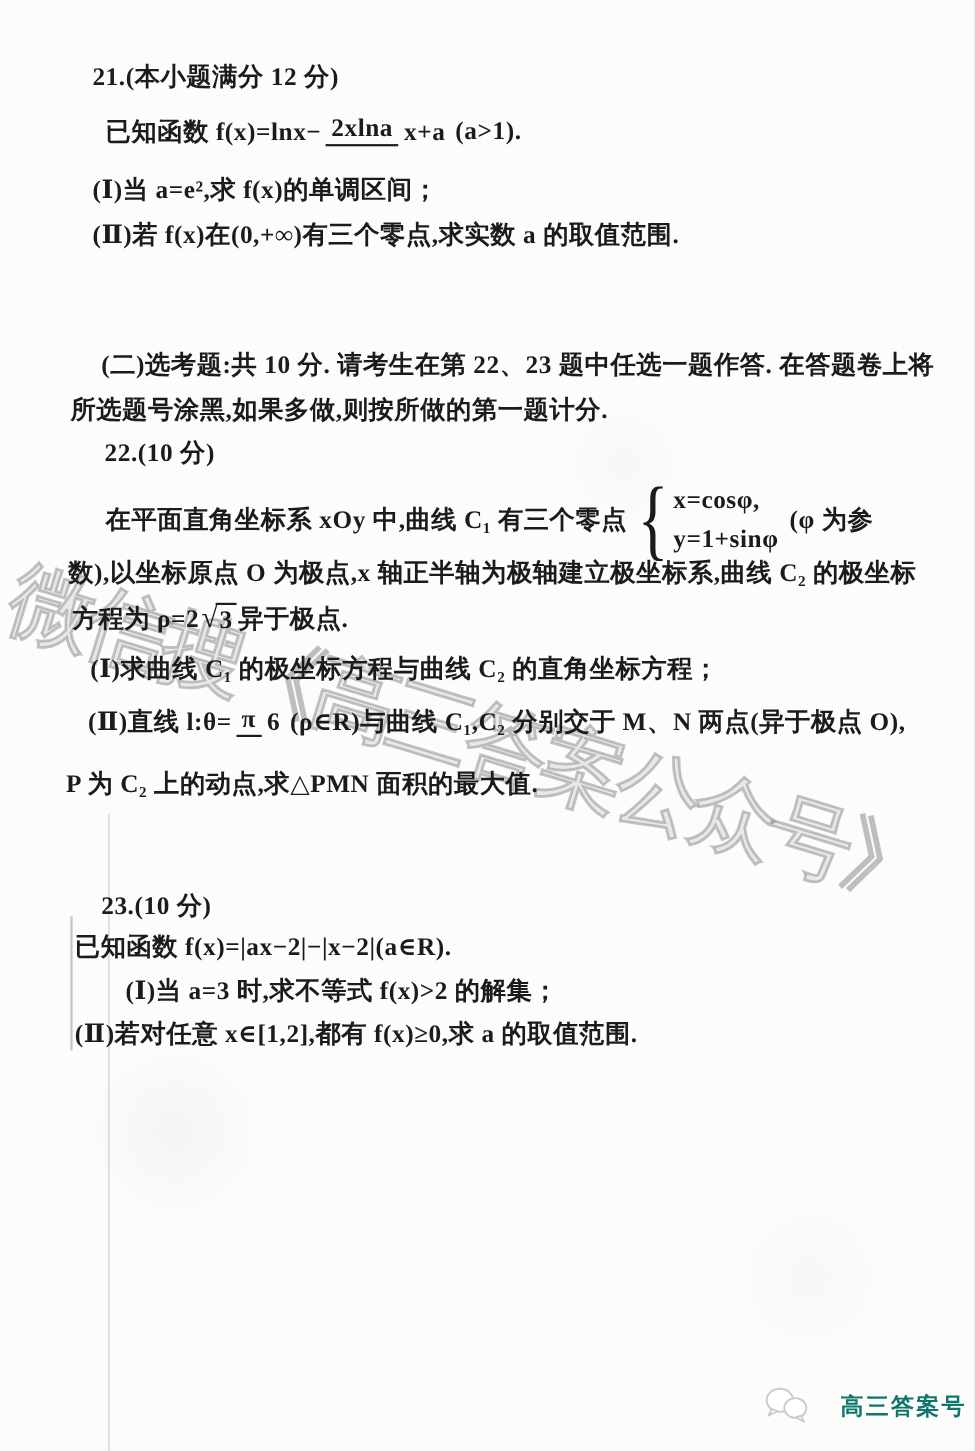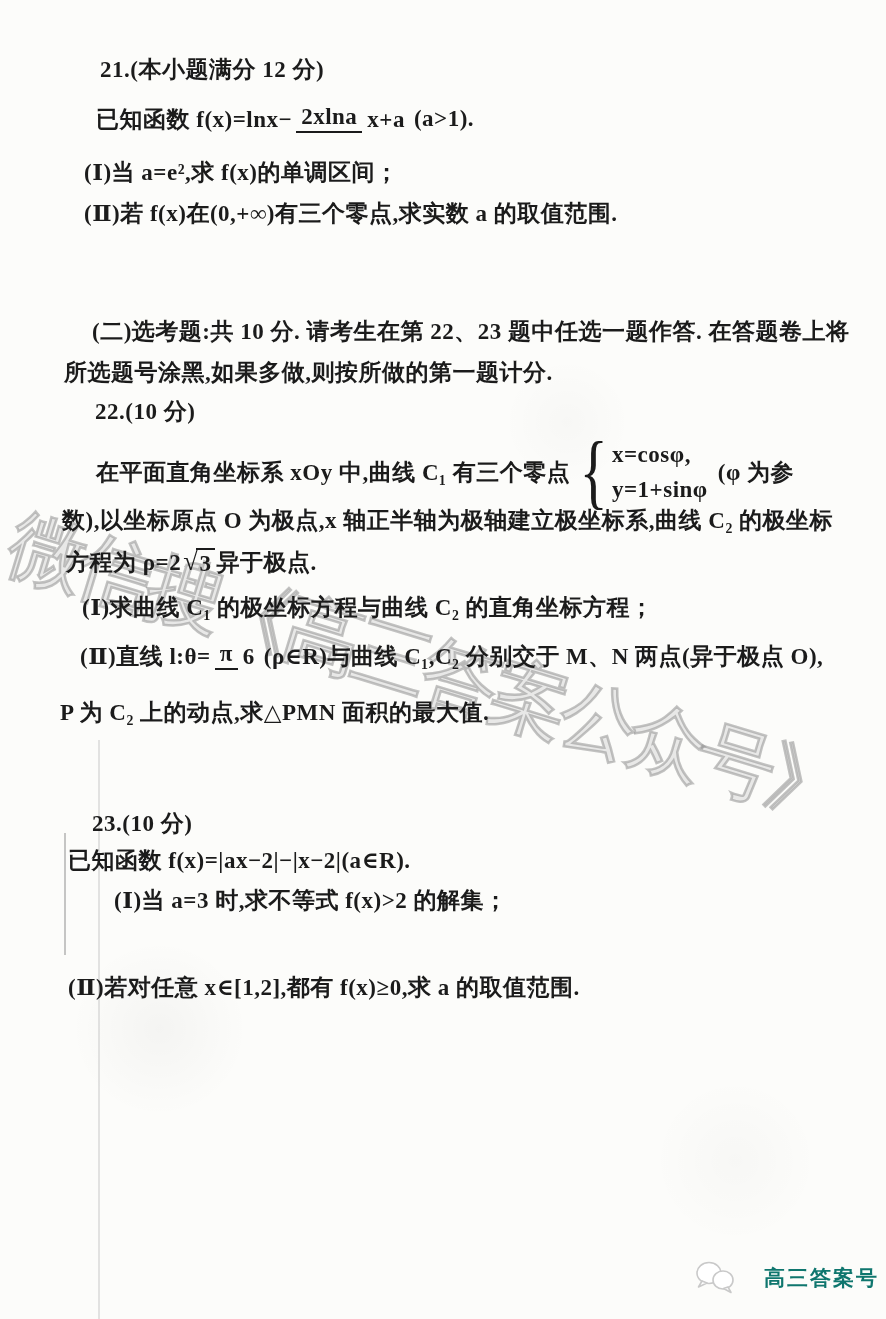--- a/index.html
+++ b/index.html
@@ -59,21 +59,21 @@
 </head>
 <body>
 
 <div class="page">
 
   <div class="watermark">微信搜《高三答案公众号》</div>
 
   <div class="crease" style="left:98px;top:740px;height:579px;"></div>
   <div class="crease dark" style="left:64px;top:833px;height:122px;"></div>
 
-  <div class="line" style="left:100px;top:54px;">21.(本小题满分 12 分)</div>
+  <div class="line" style="left:84px;top:54px;">21.(本小题满分 12 分)</div>
 
   <div class="line row" style="left:96px;top:90px;height:58px;">
     <span>已知函数 f(x)=lnx−</span>
     <span class="frac">
       <span class="num">2xlna</span>
       <span class="den">x+a</span>
     </span>
     <span>(a&gt;1).</span>
   </div>
 
@@ -116,21 +116,21 @@
       <span class="den">6</span>
     </span>
     <span>(ρ∈R)与曲线 C₁,C₂ 分别交于 M、N 两点(异于极点 O),</span>
   </div>
 
   <div class="line" style="left:60px;top:697px;">P 为 C₂ 上的动点,求△PMN 面积的最大值.</div>
 
   <div class="line" style="left:92px;top:808px;">23.(10 分)</div>
   <div class="line" style="left:68px;top:845px;">已知函数 f(x)=|ax−2|−|x−2|(a∈R).</div>
   <div class="line" style="left:68px;top:885px;margin-left:46px;">(Ⅰ)当 a=3 时,求不等式 f(x)&gt;2 的解集；</div>
-  <div class="line" style="left:68px;top:924px;margin-top:48px;">(Ⅱ)若对任意 x∈[1,2],都有 f(x)≥0,求 a 的取值范围.</div>
+  <div class="line" style="left:68px;top:924px;">(Ⅱ)若对任意 x∈[1,2],都有 f(x)≥0,求 a 的取值范围.</div>
 
 
   <div class="brand">
     <span style="display:inline-flex;">
       <svg width="46" height="40" viewBox="0 0 46 40">
         <g fill="#ffffff" stroke="#c9c9c9" stroke-width="1.6">
           <ellipse cx="15" cy="15" rx="12" ry="10.5"></ellipse>
           <path d="M8 23 L4.5 29 L13 25 Z" stroke-linejoin="round"></path>
           <ellipse cx="29" cy="22" rx="10" ry="9"></ellipse>
           <path d="M34 29 L37 34.5 L29.5 30.5 Z" stroke-linejoin="round"></path>

